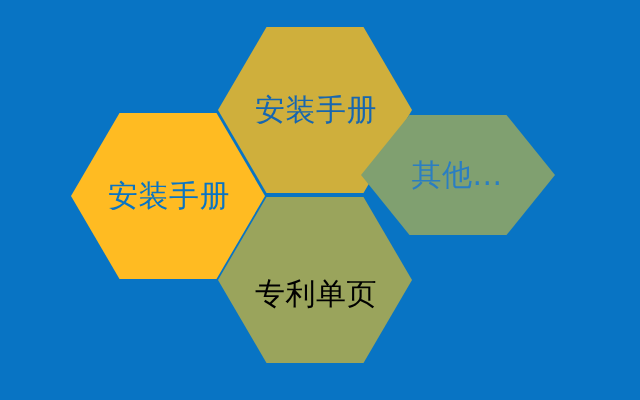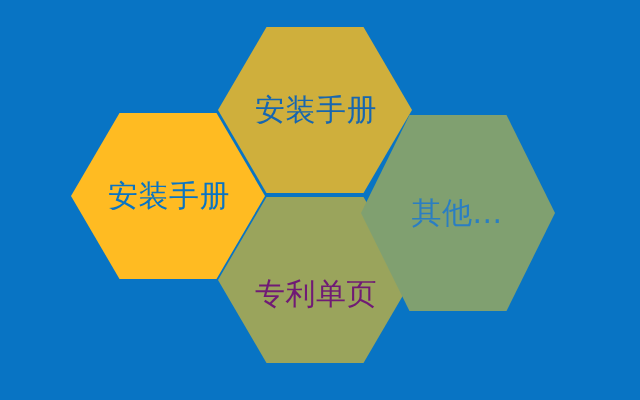--- a/index.html
+++ b/index.html
@@ -48,21 +48,21 @@
     top: 27px;
     width: 194px;
     height: 166px;
   }
   #hex-manual .hex-label { margin-left: 2px; }
 
   #hex-other {
     left: 361px;
     top: 115px;
     width: 194px;
-    height: 196px;
+    height: 120px;
   }
   #hex-other .hex-label { margin-left: -2px; }
 
   #hex-patent {
     left: 218px;
     top: 197px;
     width: 194px;
     height: 166px;
   }
   #hex-patent .hex-label { margin-left: 2px; }
@@ -74,20 +74,20 @@
 
   <div class="hex" id="hex-promo" style="background-color: rgb(255, 187, 34);">
     <span class="hex-label" style="color: rgb(8, 116, 196);">安装手册</span>
   </div>
 
   <div class="hex" id="hex-manual" style="background-color: rgb(207, 175, 60);">
     <span class="hex-label" style="color: rgb(22, 102, 176);">安装手册</span>
   </div>
 
   <div class="hex" id="hex-patent" style="background-color: rgb(154, 164, 92);">
-    <span class="hex-label" style="color: #701a75; margin-top: 28px;">专利单页</span>
+    <span class="hex-label" style="color: #000000; margin-top: 28px;">专利单页</span>
   </div>
 
   <div class="hex" id="hex-other" style="background-color: rgb(128, 160, 112);">
     <span class="hex-label" style="color: rgb(42, 126, 194);">其他...</span>
   </div>
 
 </div>
 
 </body></html>

